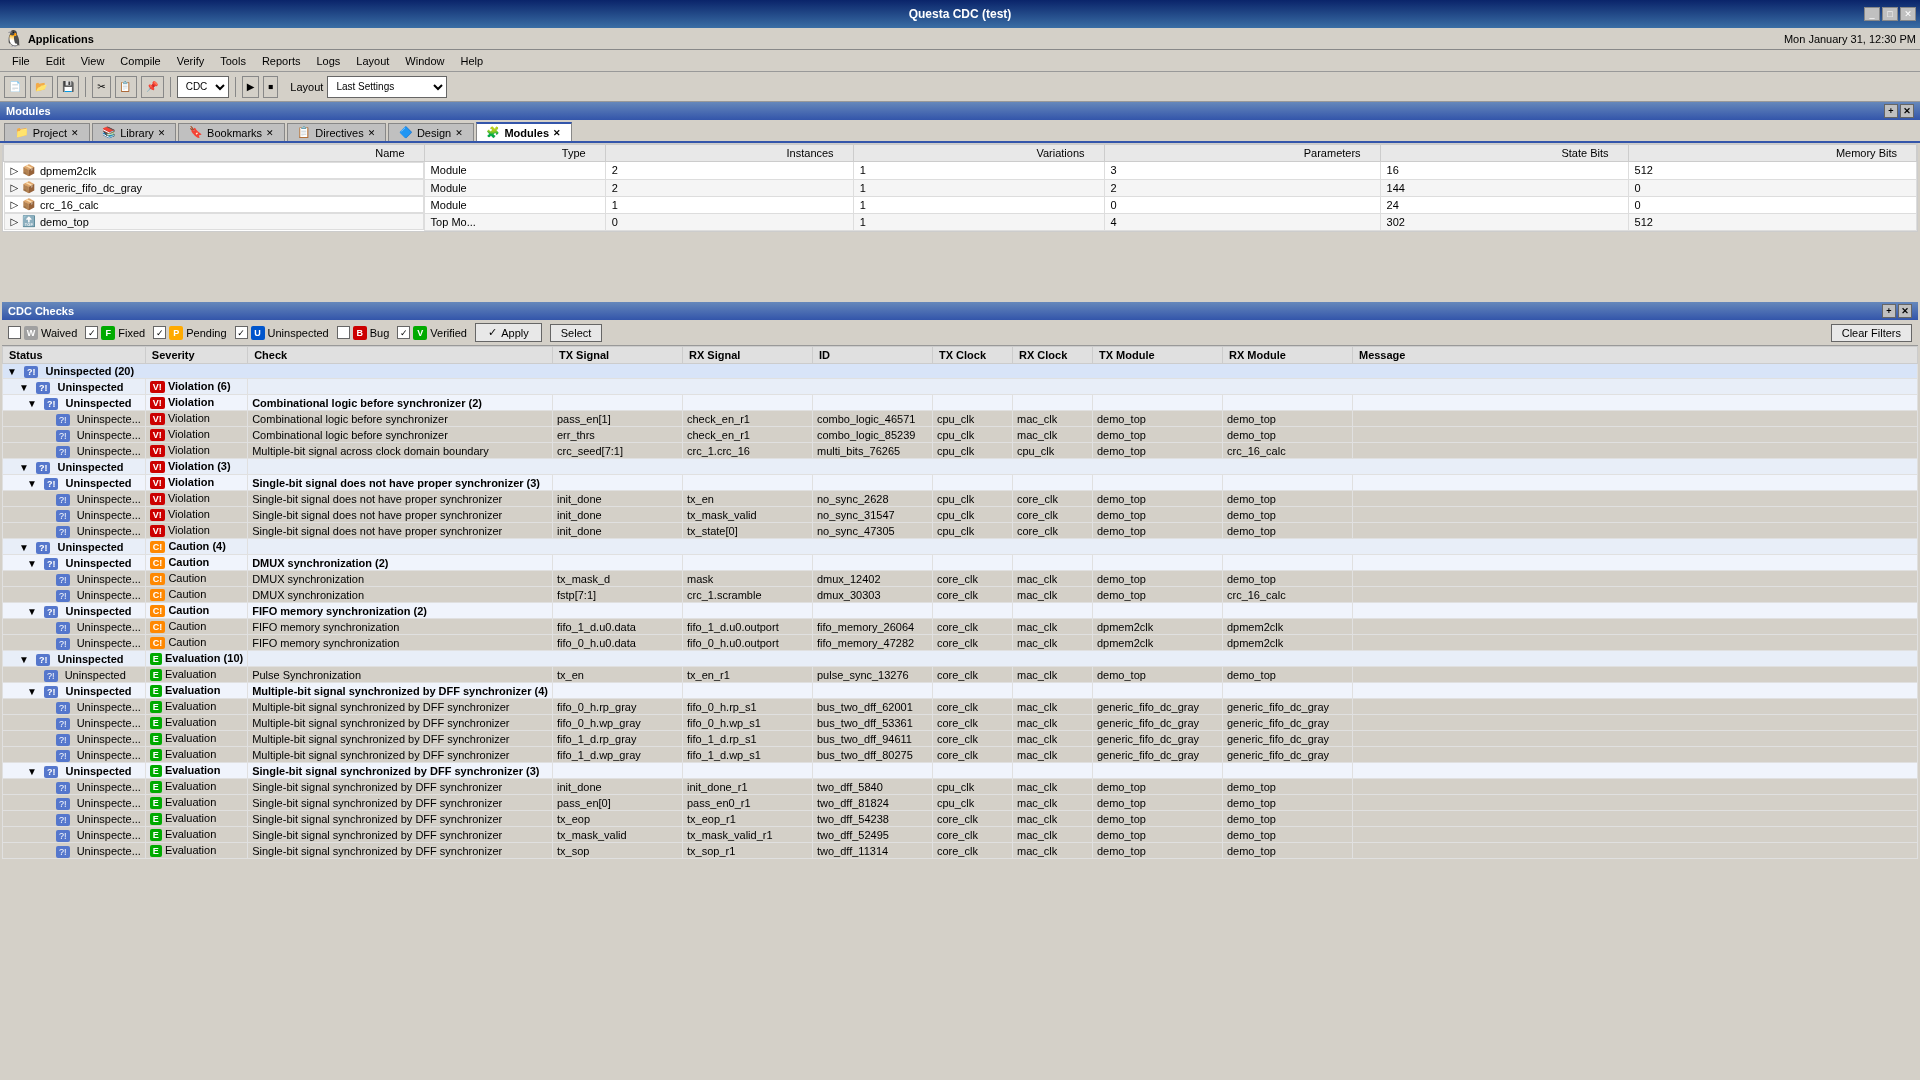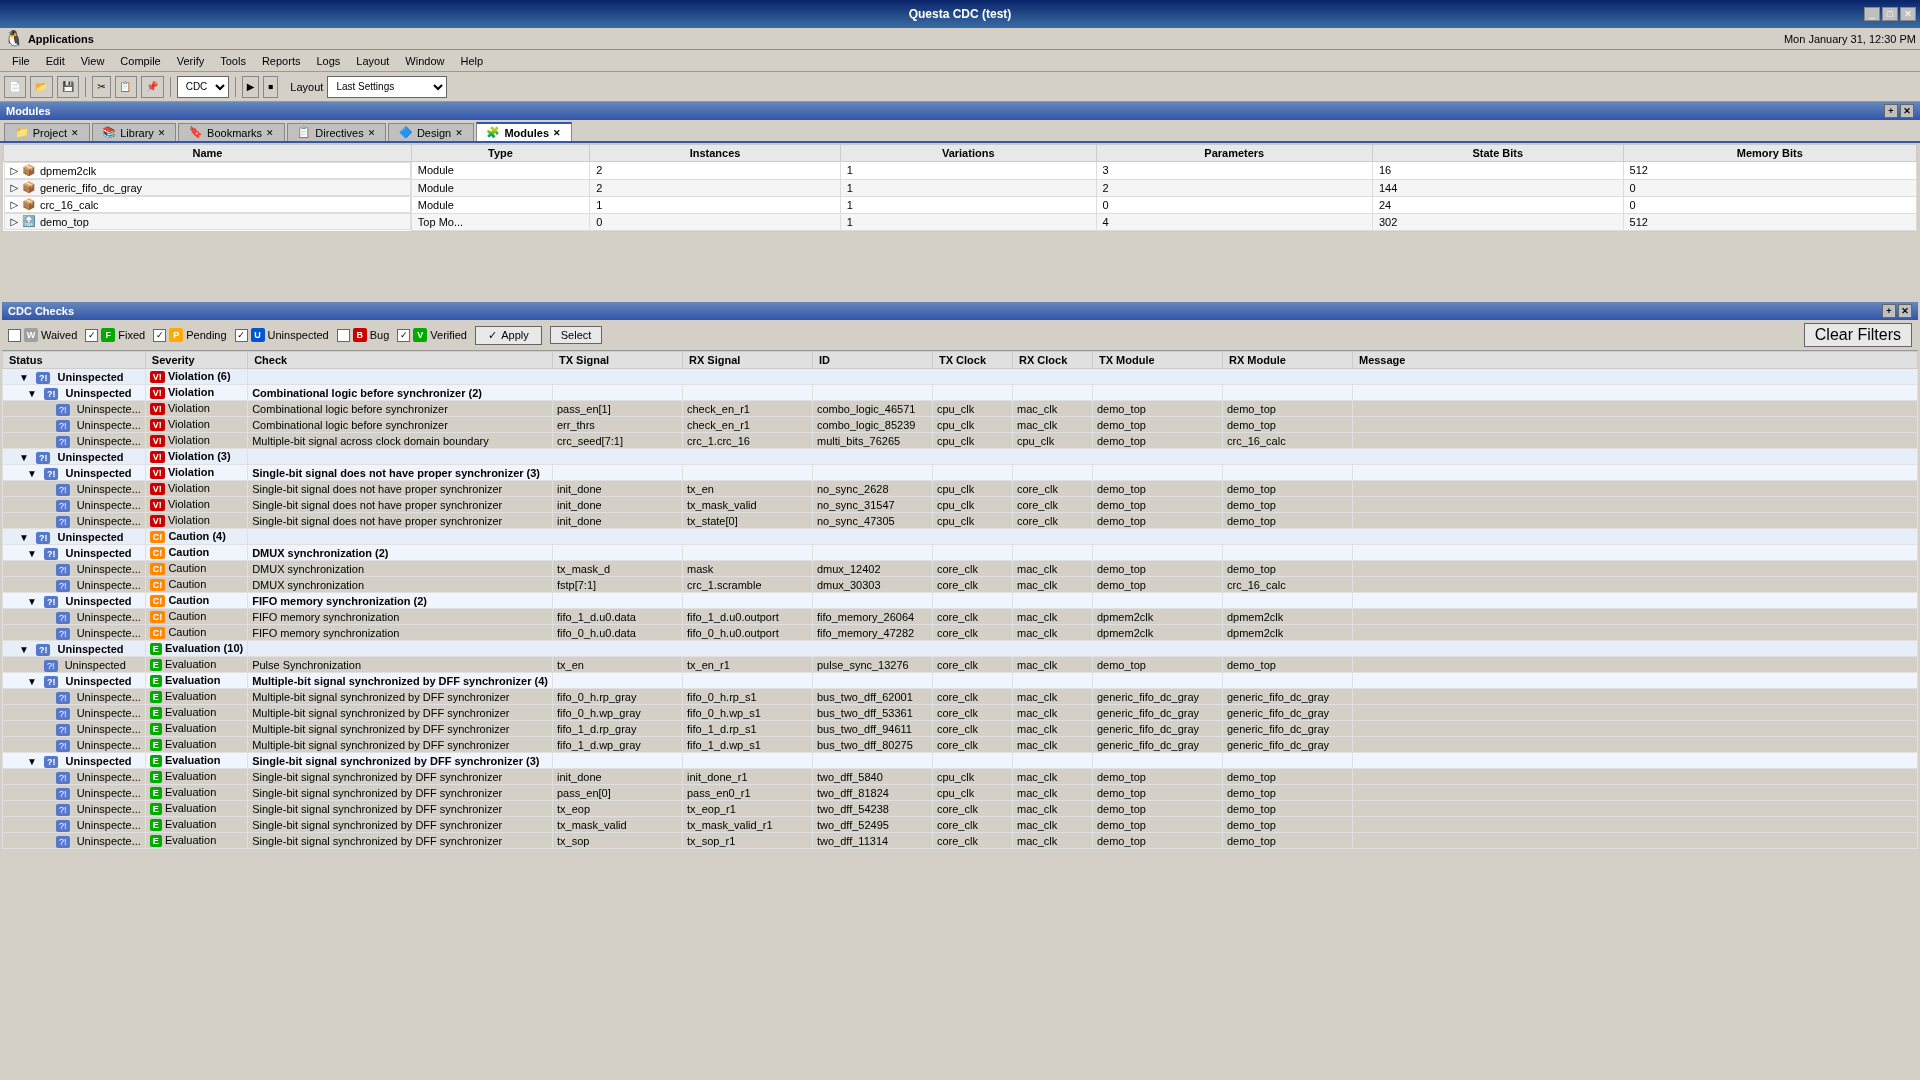--- a/index.html
+++ b/index.html
@@ -23,21 +23,21 @@
     #toolbar { background: #d4d0c8; height: 30px; display: flex; align-items: center; padding: 2px 4px; border-bottom: 1px solid #999; gap: 4px; }
     .tb-btn { background: #d4d0c8; border: 1px solid #888; padding: 1px 4px; font-size: 10px; cursor: pointer; height: 22px; display: flex; align-items: center; }
     .tb-sep { width: 1px; height: 20px; background: #888; margin: 0 2px; }
     .tb-combo { height: 22px; font-size: 10px; padding: 0 4px; background: #fff; border: 1px solid #666; }
 
     
     .panel-header { background: linear-gradient(to bottom, #6688bb, #3355aa); color: #fff; font-size: 11px; font-weight: bold; padding: 2px 6px; display: flex; align-items: center; justify-content: space-between; height: 18px; }
     .panel-header .panel-controls { display: flex; gap: 2px; }
     .panel-header .p-btn { width: 14px; height: 14px; background: #c0c0c0; border: 1px solid #666; font-size: 9px; display: flex; align-items: center; justify-content: center; cursor: pointer; color: #000; }
     #modules-table { width: 100%; border-collapse: collapse; font-size: 11px; }
-    #modules-table th { background: #e8e8e8; border: 1px solid #ccc; padding: 2px 19px; text-align: center; font-weight: bold; }
+    #modules-table th { background: #e8e8e8; border: 1px solid #ccc; padding: 2px 19px; text-align: right; font-weight: normal; }
     #modules-table td { border: 1px solid #ddd; padding: 1px 6px; }
     #modules-table tr:nth-child(even) { background: #f5f5f5; }
 
     
     .tabs-bar { display: flex; align-items: flex-end; background: #d4d0c8; padding: 2px 4px 0; border-bottom: 2px solid #3355aa; }
     .tab { padding: 2px 10px; font-size: 11px; background: #c0c0c0; border: 1px solid #888; border-bottom: none; cursor: pointer; margin-right: 2px; display: flex; align-items: center; gap: 4px; }
     .tab.active { background: #fff; border-top: 2px solid #3355aa; font-weight: bold; }
     .tab-close { font-size: 9px; cursor: pointer; }
 
     
@@ -47,21 +47,21 @@
     .filter-label { font-size: 11px; }
     .filter-badge { display: inline-flex; align-items: center; justify-content: center; width: 14px; height: 14px; border-radius: 2px; font-size: 9px; font-weight: bold; }
     .badge-waived { background: #a0a0a0; color: #fff; }
     .badge-fixed { background: #00aa00; color: #fff; }
     .badge-pending { background: #ffaa00; color: #fff; }
     .badge-uninspected { background: #0055cc; color: #fff; }
     .badge-bug { background: #cc0000; color: #fff; }
     .badge-verified { background: #00aa00; color: #fff; }
     .apply-btn { background: #e8e8e8; border: 1px solid #666; padding: 2px 12px; font-size: 11px; cursor: pointer; display: flex; align-items: center; gap: 4px; }
     .select-btn { background: #e8e8e8; border: 1px solid #666; padding: 2px 10px; font-size: 11px; cursor: pointer; }
-    .clear-filters-btn { background: #e8e8e8; border: 1px solid #666; padding: 2px 10px; font-size: 16px; cursor: pointer; margin-left: auto; }
+    .clear-filters-btn { background: #e8e8e8; border: 1px solid #666; padding: 2px 10px; font-size: 11px; cursor: pointer; margin-left: auto; }
 
     
     #cdc-table-container { flex: 1; overflow-y: auto; overflow-x: auto; }
     #cdc-table { width: 100%; border-collapse: collapse; font-size: 11px; }
     #cdc-table th { background: #e0e0e0; border: 1px solid #ccc; padding: 2px 6px; text-align: left; font-weight: bold; position: sticky; top: 0; z-index: 1; white-space: nowrap; }
     #cdc-table td { border: 1px solid #e0e0e0; padding: 1px 4px; white-space: nowrap; }
     .sev-red { background: #cc0000; color: #fff; font-weight: bold; font-size: 9px; padding: 1px 3px; border-radius: 2px; display: inline-block; }
     .sev-orange { background: #ff8800; color: #fff; font-weight: bold; font-size: 9px; padding: 1px 3px; border-radius: 2px; display: inline-block; }
     .sev-green { background: #00aa00; color: #fff; font-weight: bold; font-size: 9px; padding: 1px 3px; border-radius: 2px; display: inline-block; }
 
@@ -307,20 +307,27 @@
             <th style="width:130px;">RX Signal</th>
             <th style="width:120px;">ID</th>
             <th style="width:80px;">TX Clock</th>
             <th style="width:80px;">RX Clock</th>
             <th style="width:130px;">TX Module</th>
             <th style="width:130px;">RX Module</th>
             <th>Message</th>
           </tr>
         </thead>
         <tbody id="cdc-tbody">
+        <tr style="background-color: rgb(216, 228, 248); font-weight: bold;">
+    <td colspan="11">
+      <span style="font-size:10px;margin-right:4px;cursor:pointer;">▼</span>
+      <span style="background:#5577cc;color:#fff;font-size:9px;padding:1px 3px;border-radius:2px;margin-right:4px;">?!</span>
+      Uninspected (20)
+    </td>
+  </tr>
             <tr style="background-color: rgb(232, 238, 248); font-weight: bold;">
       <td style="padding-left:16px;">
         <span style="font-size:10px;margin-right:4px;cursor:pointer;">▼</span>
         <span style="background:#5577cc;color:#fff;font-size:9px;padding:1px 3px;border-radius:2px;margin-right:4px;">?!</span>
         Uninspected
       </td>
       <td>
         <span class="sev-red">V!</span>
         Violation (6)
       </td>

